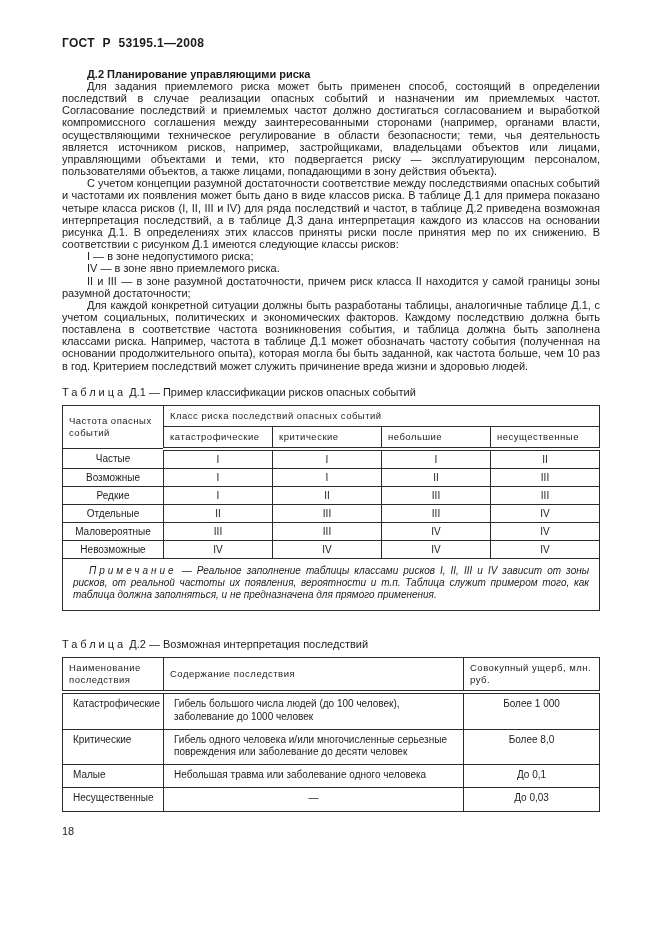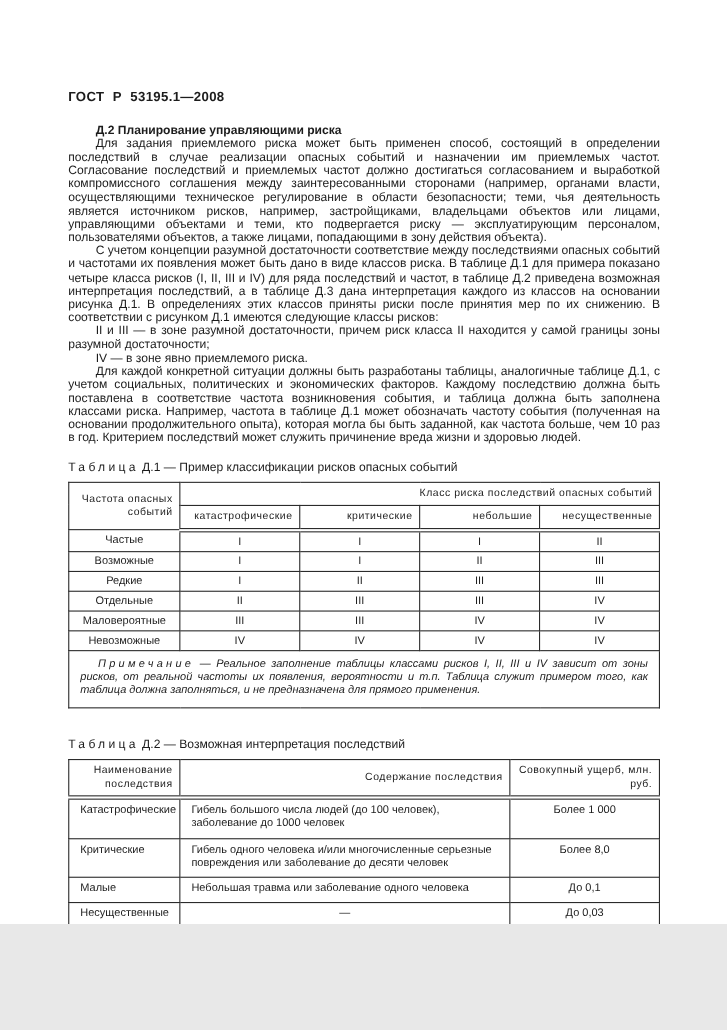--- a/index.html
+++ b/index.html
@@ -1,23 +1,23 @@
 <!DOCTYPE html>
 <html><head>
 <meta charset="utf-8">
 <style>
   html, body { margin: 0; padding: 0; background: #e8e8e8; }
   .page {
     position: relative;
     width: 661px;
-    height: 840px;
+    height: 936px;
     margin: 0 auto;
     background: #ffffff;
     box-sizing: border-box;
-    padding: 81px 61px 0 62px;
+    padding: 36px 61px 0 62px;
     font-family: "Liberation Sans", sans-serif;
     color: #1c1c1c;
     overflow: hidden;
   }
   .doc-header {
     font-size: 12px;
     font-weight: bold;
     letter-spacing: 0.3px;
     word-spacing: 4px;
     margin: 0 0 18px 0;
@@ -48,21 +48,21 @@
     color: #1c1c1c;
   }
   table.gost th, table.gost td {
     border: 1px solid #2b2b2b;
     font-weight: normal;
     box-sizing: border-box;
   }
   table.gost th {
     font-size: 9.5px;
     letter-spacing: 0.5px;
-    text-align: right;
+    text-align: left;
     vertical-align: middle;
     padding: 4px 6px;
     line-height: 12px;
   }
   table.gost tr.hdr-bottom th { border-bottom: 4px double #2b2b2b; }
   table.gost td.row-label {
     text-align: center;
     padding: 3px 8px 2px 8px;
     line-height: 12px;
   }
@@ -101,22 +101,23 @@
 <body>
 
 <div class="page">
 
   <p class="doc-header">ГОСТ Р 53195.1—2008</p>
 
   <h4 class="section-heading">Д.2 Планирование управляющими риска</h4>
 
   <p class="body-par">Для задания приемлемого риска может быть применен способ, состоящий в определении последствий в случае реализации опасных событий и назначении им приемлемых частот. Согласование последствий и приемлемых частот должно достигаться согласованием и выработкой компромиссного соглашения между заинтересованными сторонами (например, органами власти, осуществляющими техническое регулирование в области безопасности; теми, чья деятельность является источником рисков, например, застройщиками, владельцами объектов или лицами, управляющими объектами  и теми, кто подвергается риску — эксплуатирующим персоналом, пользователями объектов, а также лицами, попадающими в зону действия объекта).</p>
   <p class="body-par">С учетом концепции разумной достаточности соответствие между  последствиями опасных событий и частотами их появления может быть дано в виде классов риска. В таблице Д.1 для примера показано четыре класса рисков (I, II, III и IV) для ряда последствий и частот, в таблице Д.2 приведена возможная интерпретация последствий, а в таблице Д.3 дана интерпретация каждого из классов на основании рисунка Д.1. В определениях этих классов приняты риски после принятия мер по их снижению. В соответствии с рисунком Д.1 имеются следующие классы рисков:</p>
+  <p class="body-par">I — в зоне недопустимого риска;</p>
+  <p class="body-par">IV — в зоне явно приемлемого риска.</p>
   <p class="body-par">II и III — в зоне разумной достаточности, причем риск класса II находится у самой границы зоны разумной достаточности;</p>
-  <p class="body-par">IV — в зоне явно приемлемого риска.</p>
   <p class="body-par">Для каждой конкретной ситуации должны быть разработаны таблицы, аналогичные таблице Д.1, с учетом социальных, политических и экономических факторов. Каждому последствию должна быть поставлена в соответствие частота возникновения события, и таблица должна быть заполнена классами риска. Например, частота в таблице Д.1 может обозначать частоту события (полученная на основании продолжительного опыта), которая могла бы быть заданной, как частота больше, чем 10 раз в год. Критерием последствий может служить причинение вреда жизни и здоровью людей.</p>
 
   <p class="tbl-caption"><span class="sp">Таблица</span>&nbsp;<span>Д.1</span> <span>— Пример классификации рисков опасных событий</span></p>
 
   <table class="gost">
     <colgroup>
       <col style="width:101px">
         <col style="width:109px">
         <col style="width:109px">
         <col style="width:109px">

